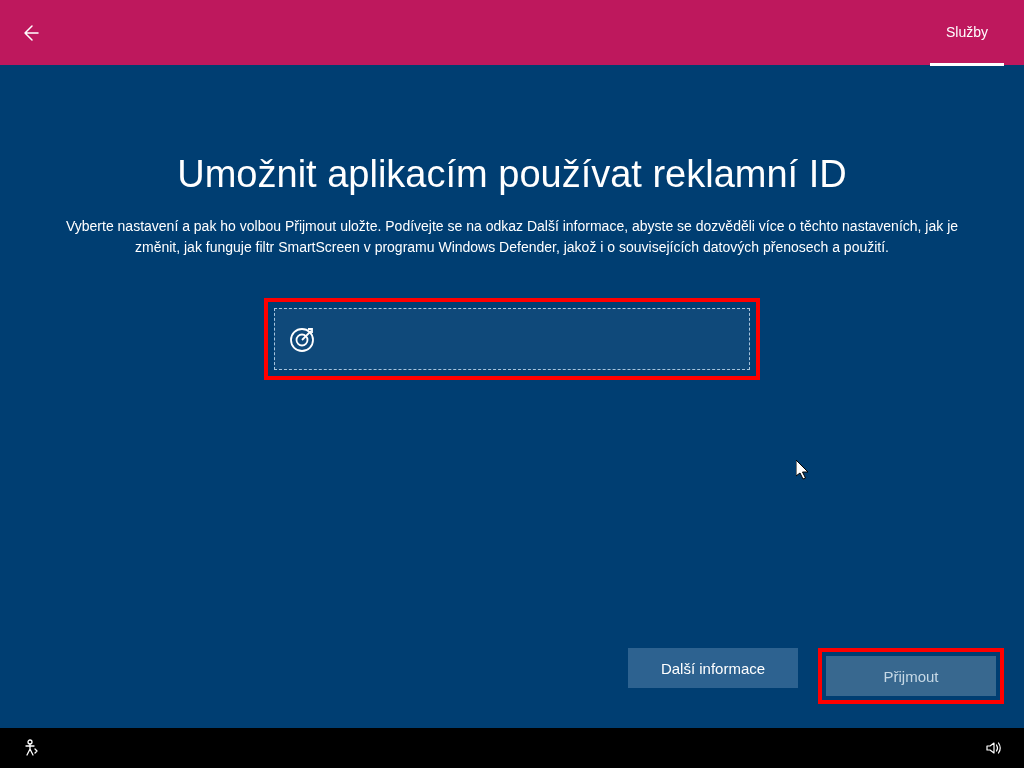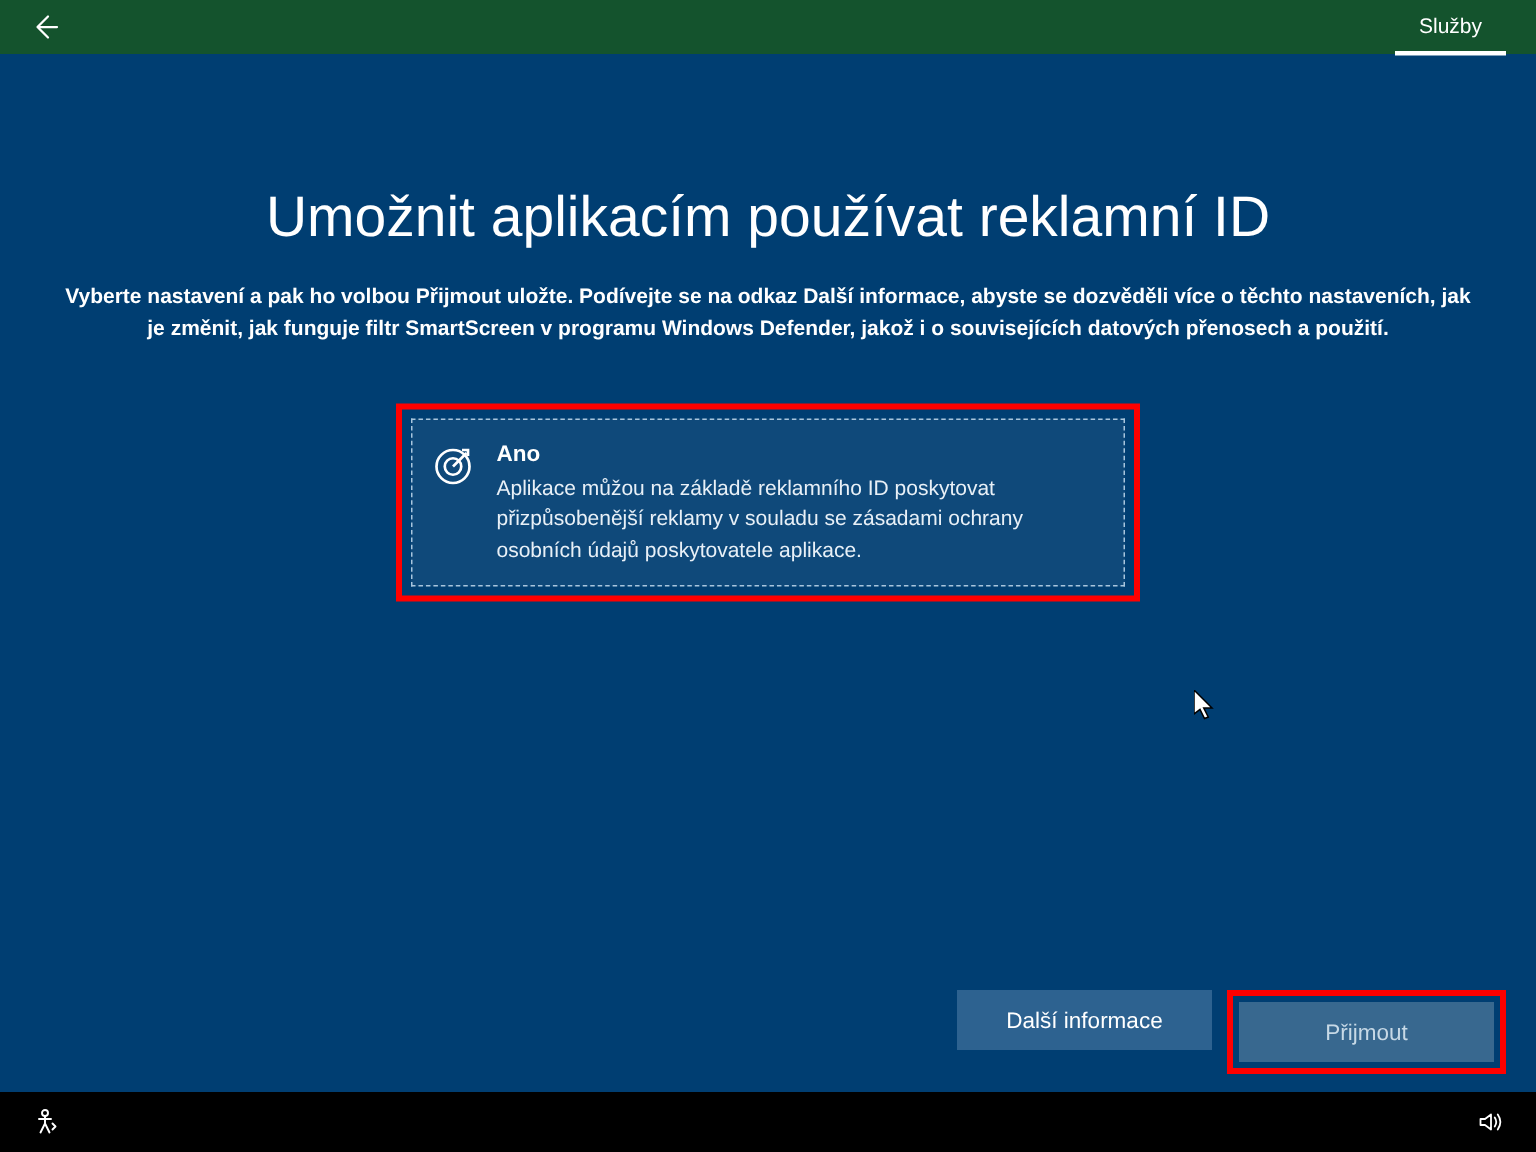--- a/index.html
+++ b/index.html
@@ -10,22 +10,22 @@
     body {
       width: 1024px;
       height: 768px;
       background: #003e72;
       font-family: 'Segoe UI', Tahoma, sans-serif;
       color: #ffffff;
       overflow: hidden;
       position: relative;
     }
     .topbar {
-      height: 36px;
-      background: #14532d;
+      height: 65px;
+      background: #be185d;
       display: flex;
       align-items: center;
       justify-content: space-between;
       padding: 0 20px;
     }
     .back-arrow {
       cursor: pointer;
       display: flex;
       align-items: center;
     }
@@ -48,21 +48,21 @@
       padding: 88px 40px 0 40px;
       text-align: center;
     }
     .title {
       font-size: 38px;
       font-weight: 300;
       margin-bottom: 20px;
     }
     .subtitle {
       font-size: 14px;
-      font-weight: 700;
+      font-weight: 400;
       max-width: 940px;
       margin: 0 auto 40px auto;
       line-height: 1.5;
     }
     .options-highlight {
       border: 4px solid #ff0000;
       width: 496px;
       margin: 0 auto;
       padding: 6px;
     }
@@ -93,24 +93,24 @@
       margin-bottom: 4px;
     }
     .option-desc {
       font-size: 14px;
       font-weight: 400;
       line-height: 1.45;
       color: #e8f0f7;
     }
     .footer-buttons {
       position: absolute;
-      bottom: 52px;
+      bottom: 64px;
       right: 20px;
       display: flex;
-      gap: 10px;
+      gap: 20px;
       justify-content: space-between;
     }
     .btn {
       width: 170px;
       height: 40px;
       display: flex;
       align-items: center;
       justify-content: center;
       font-size: 15px;
       cursor: pointer;
@@ -175,24 +175,20 @@
   <div class="options-highlight">
     <div class="option selected">
       <div class="option-icon">
         <svg width="30" height="30" viewBox="0 0 30 30">
           <circle cx="15" cy="15" r="11" stroke="#ffffff" stroke-width="1.8" fill="none"></circle>
           <circle cx="15" cy="15" r="5.5" stroke="#ffffff" stroke-width="1.8" fill="none"></circle>
           <line x1="15" y1="15" x2="24" y2="6" stroke="#ffffff" stroke-width="1.8"></line>
           <path d="M21 4 L25 4 L25 8" stroke="#ffffff" stroke-width="1.8" fill="none"></path>
         </svg>
       </div>
-      <div class="option-text">
-        <div class="option-title">Ano</div>
-        <div class="option-desc">Aplikace můžou na základě reklamního ID poskytovat přizpůsobenější reklamy v souladu se zásadami ochrany osobních údajů poskytovatele aplikace.</div>
-      </div>
     </div>
 
   </div>
 </div>
 
 <div class="footer-buttons">
   <button class="btn btn-secondary">
     <span>Další informace</span>
   </button>
   <div class="btn-primary-wrap">

